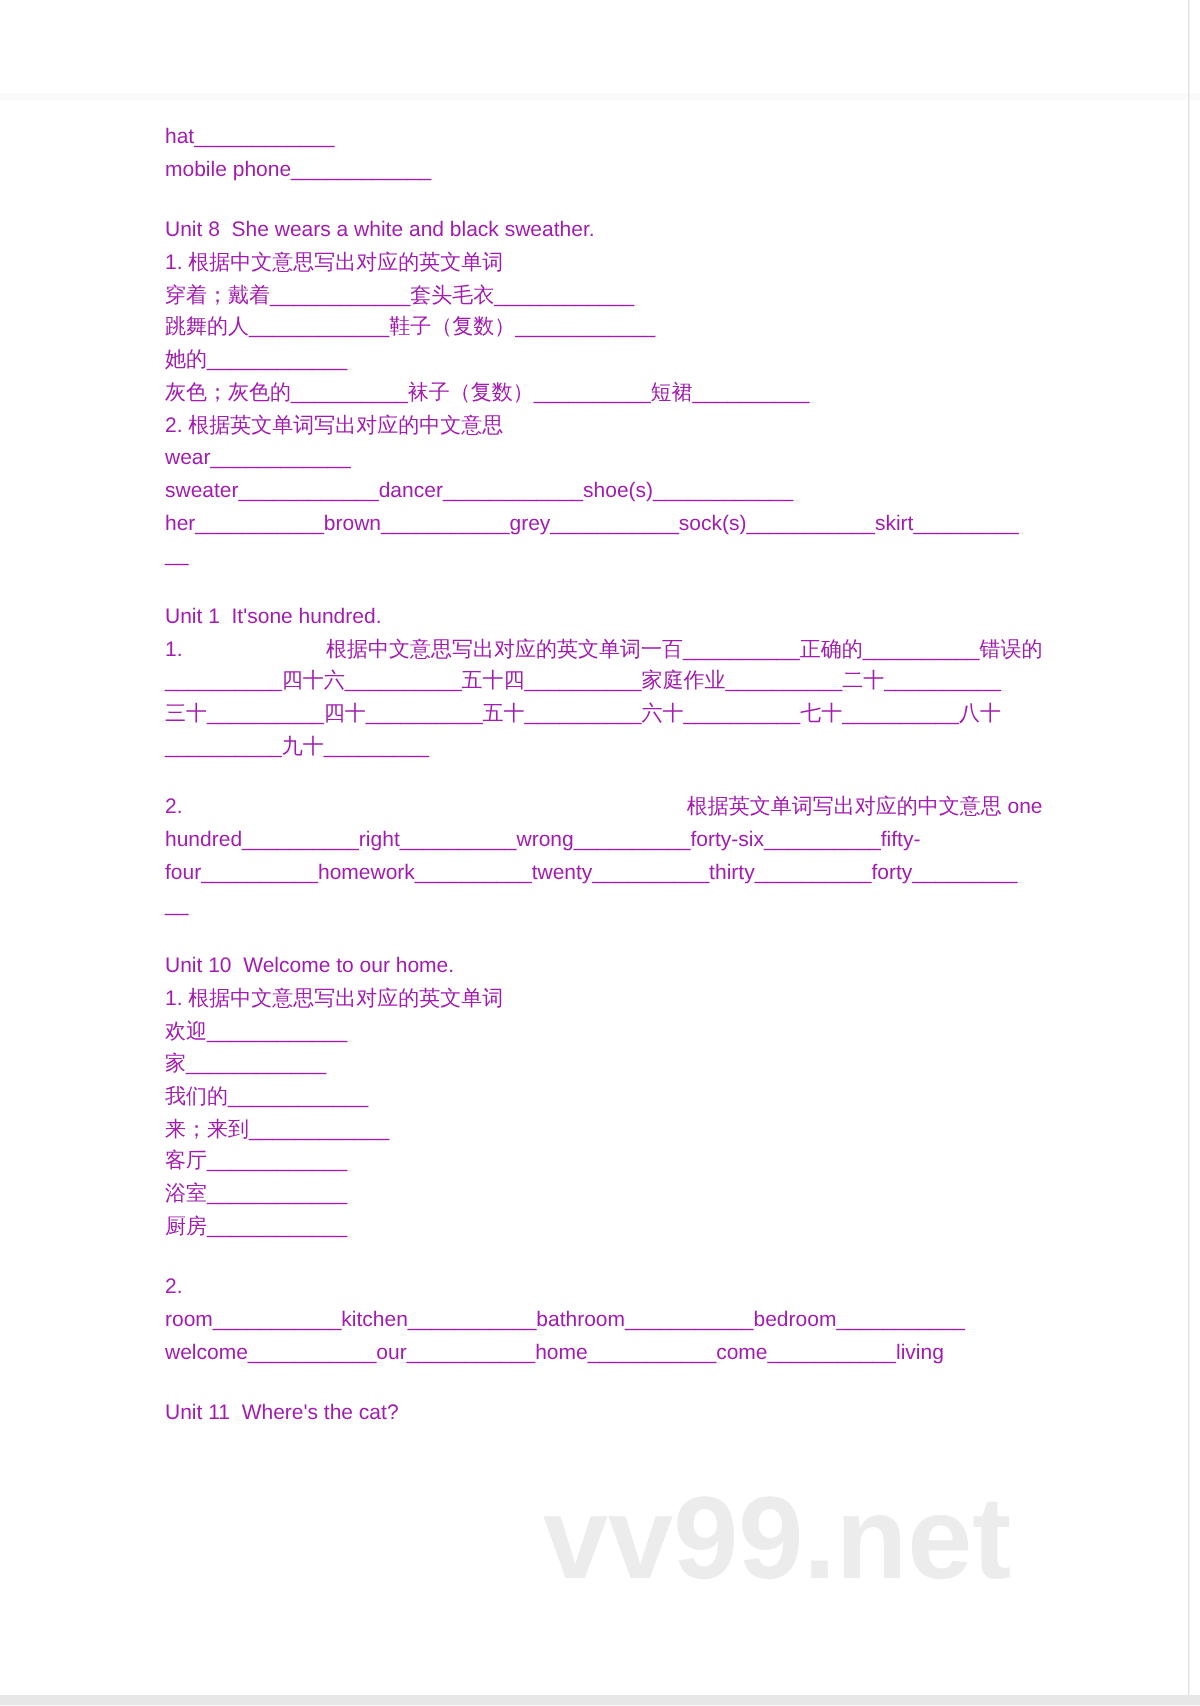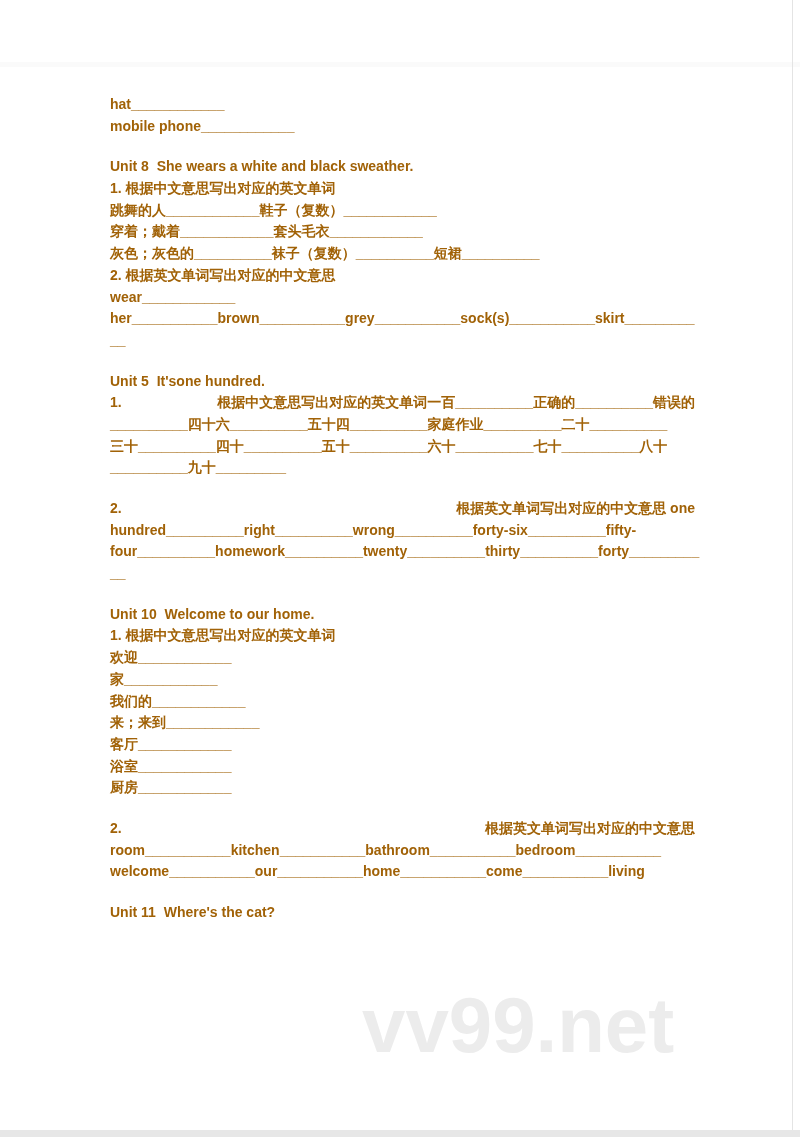--- a/index.html
+++ b/index.html
@@ -35,26 +35,25 @@
     left: 362px; top: 980px;
     font-size: 78px;
     font-weight: 700;
     color: #ececec;
     letter-spacing: 0px;
     z-index: 0;
     white-space: nowrap;
   }
   .content {
     position: absolute;
-    left: 110px; top: 94px;
+    left: 110px; top: 80px;
     width: 585px;
     z-index: 1;
     font-size: 14px;
-    color: #a16207;
-    font-weight: bold;
+    color: #a21caf;
   }
   .line {
     height: 21.7px;
     line-height: 21.7px;
     white-space: pre;
   }
   .gap { height: 19px; }
   .split {
     height: 21.7px;
     line-height: 21.7px;
@@ -70,50 +69,52 @@
 
 <div class="page">
   <div class="top-divider"></div>
   <div class="watermark">vv99.net</div>
   <div class="content" id="doc-content">
       <div class="line">hat____________</div>
       <div class="line">mobile phone____________</div>
       <div class="gap"></div>
       <div class="line">Unit 8  She wears a white and black sweather.</div>
       <div class="line">1. 根据中文意思写出对应的英文单词</div>
+      <div class="line">穿着；戴着____________套头毛衣____________</div>
       <div class="line">跳舞的人____________鞋子（复数）____________</div>
-      <div class="line">穿着；戴着____________套头毛衣____________</div>
+      <div class="line">她的____________</div>
       <div class="line">灰色；灰色的__________袜子（复数）__________短裙__________</div>
       <div class="line">2. 根据英文单词写出对应的中文意思</div>
       <div class="line">wear____________</div>
+      <div class="line">sweater____________dancer____________shoe(s)____________</div>
       <div class="line">her___________brown___________grey___________sock(s)___________skirt_________</div>
       <div class="line">__</div>
       <div class="gap"></div>
-      <div class="line">Unit 5  It'sone hundred.</div>
+      <div class="line">Unit 1  It'sone hundred.</div>
       <div class="split"><span class="num">1.</span><span class="rest">根据中文意思写出对应的英文单词一百__________正确的__________错误的</span></div>
       <div class="line">__________四十六__________五十四__________家庭作业__________二十__________</div>
       <div class="line">三十__________四十__________五十__________六十__________七十__________八十</div>
       <div class="line">__________九十_________</div>
       <div class="gap"></div>
       <div class="split"><span class="num">2.</span><span class="rest">根据英文单词写出对应的中文意思 one</span></div>
       <div class="line">hundred__________right__________wrong__________forty-six__________fifty-</div>
       <div class="line">four__________homework__________twenty__________thirty__________forty_________</div>
       <div class="line">__</div>
       <div class="gap"></div>
       <div class="line">Unit 10  Welcome to our home.</div>
       <div class="line">1. 根据中文意思写出对应的英文单词</div>
       <div class="line">欢迎____________</div>
       <div class="line">家____________</div>
       <div class="line">我们的____________</div>
       <div class="line">来；来到____________</div>
       <div class="line">客厅____________</div>
       <div class="line">浴室____________</div>
       <div class="line">厨房____________</div>
       <div class="gap"></div>
-      <div class="split"><span class="num">2.</span><span class="rest">根据英文单词写出对应的中文意思</span></div>
+      <div class="split"><span class="num">2.</span></div>
       <div class="line">room___________kitchen___________bathroom___________bedroom___________</div>
       <div class="line">welcome___________our___________home___________come___________living</div>
       <div class="gap"></div>
       <div class="line">Unit 11  Where's the cat?</div>
     </div>
   <div class="right-page-edge"></div>
   <div class="bottom-bar"></div>
 </div>
 
 </body></html>

